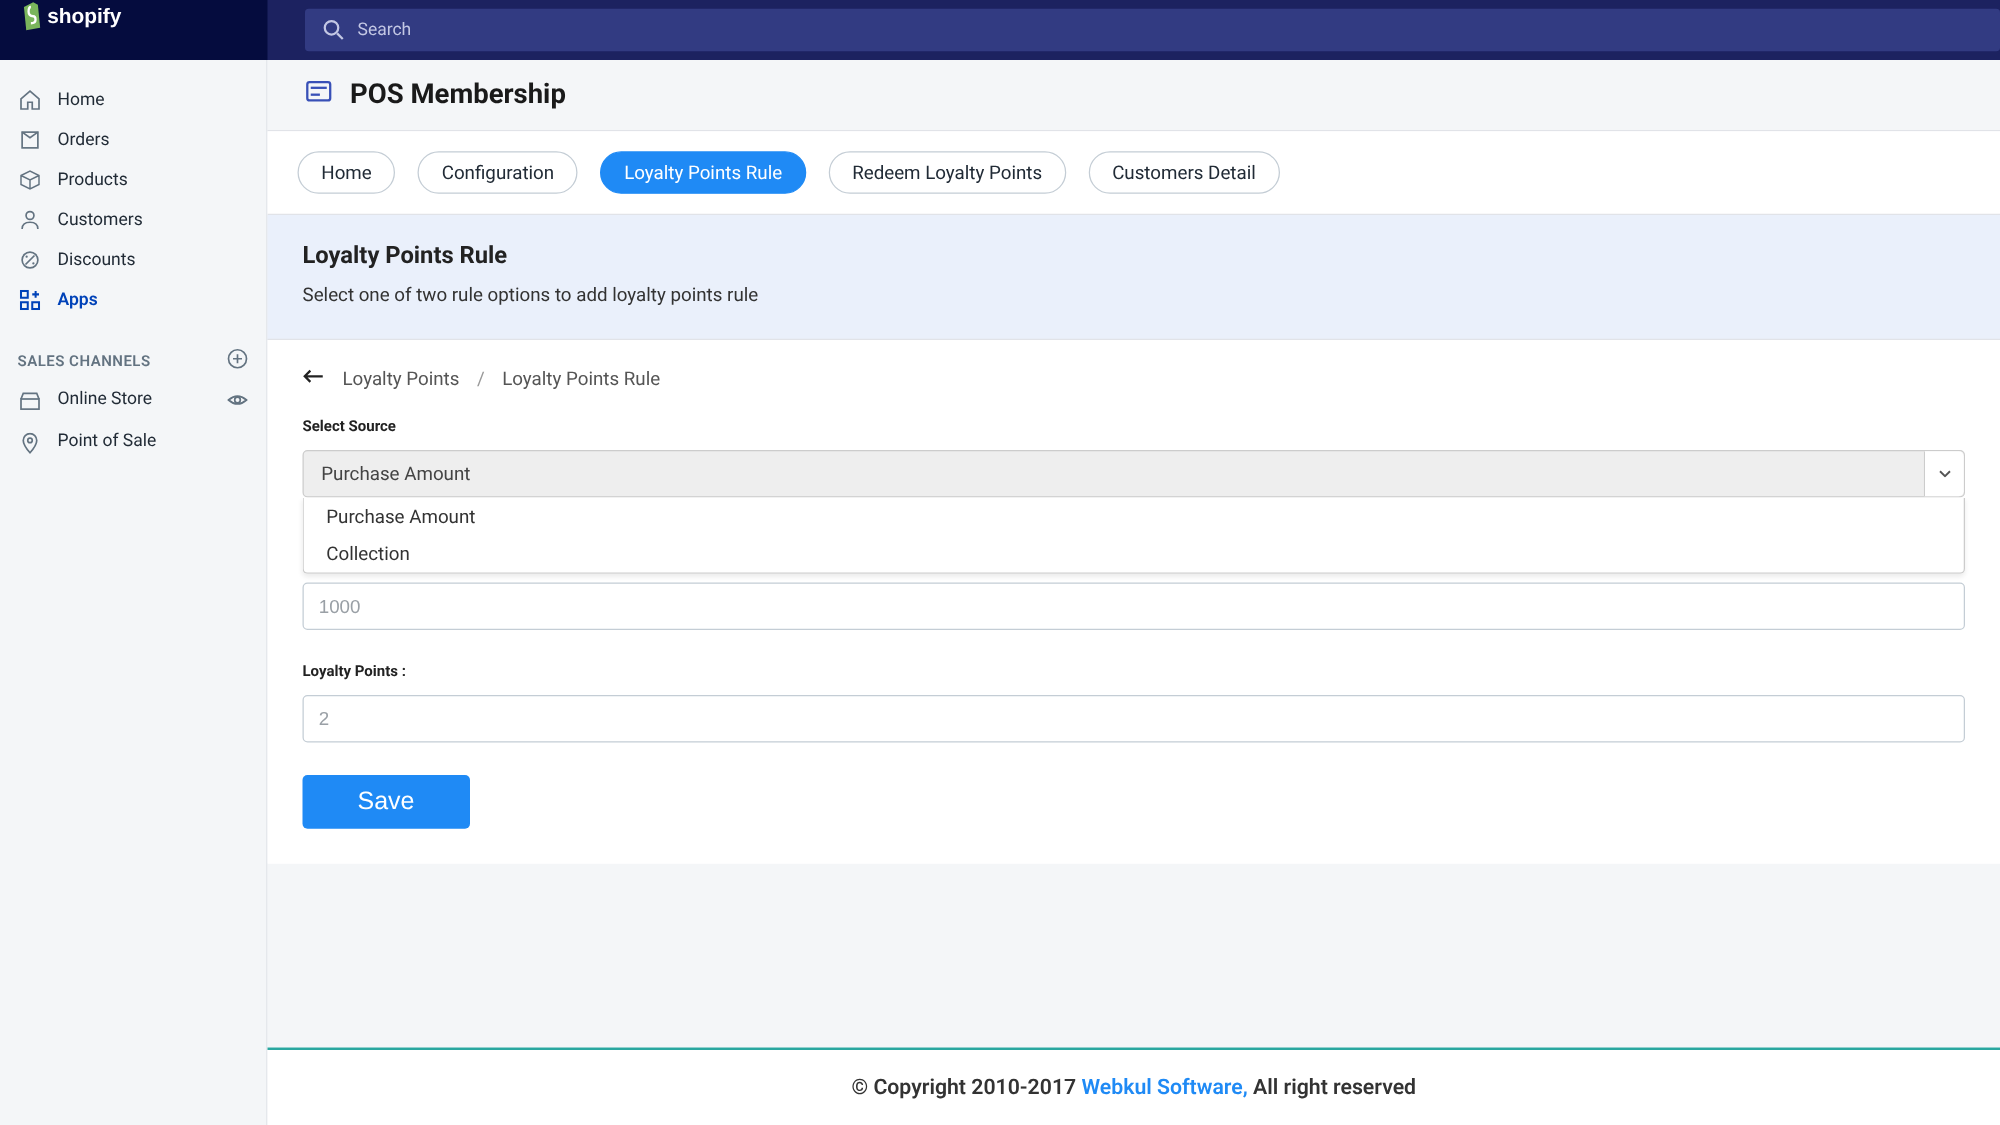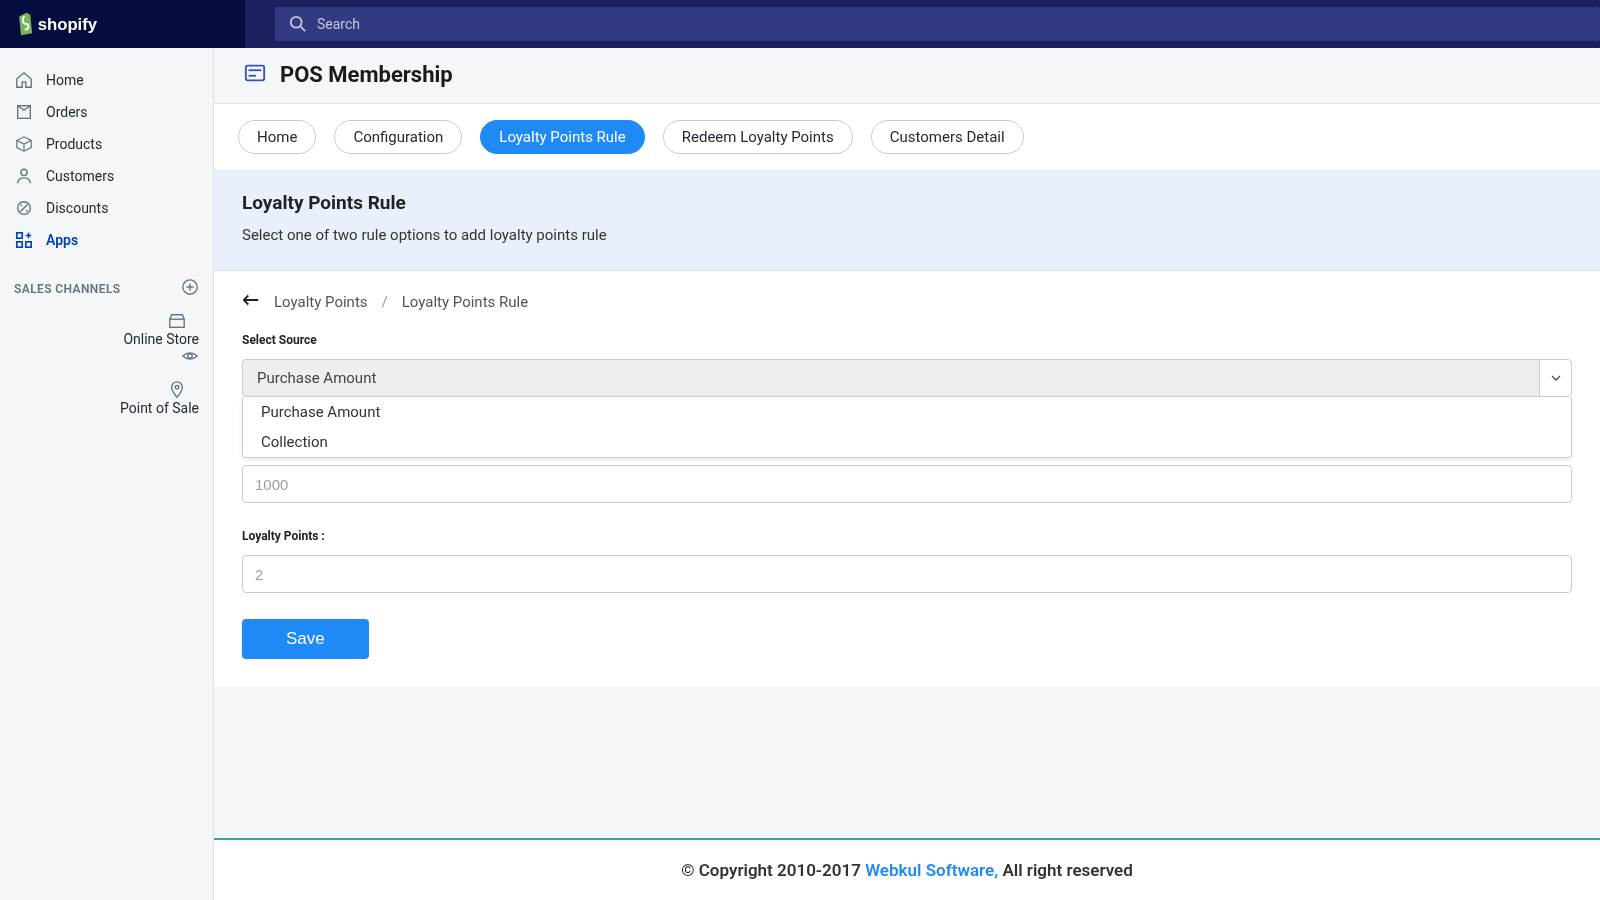--- a/index.html
+++ b/index.html
@@ -1,39 +1,39 @@
 <!DOCTYPE html>
 <html><head>
 <meta charset="utf-8">
 <style>
 * { margin: 0; padding: 0; box-sizing: border-box; }
 body { font-family: -apple-system, BlinkMacSystemFont, "Segoe UI", Roboto, Helvetica, Arial, sans-serif; font-size: 14px; color: #212b36; background: #f4f6f8; }
 
 
 .topbar { height: 48px; background: #1c2260; display: flex; align-items: center; }
-.logo-wrap { width: 245px; background: #050c3e; height: 48px; display: flex; align-items: center; padding-left: 10px; }
+.logo-wrap { width: 214px; background: #050c3e; height: 48px; display: flex; padding-left: 10px; }
 .logo-wrap svg { height: 26px; }
 .search-wrap { flex: 1; padding: 6px 0 6px 30px; }
 .search-box { background: #323b82; height: 34px; border-radius: 3px; display: flex; align-items: center; padding: 0 14px; color: #c3c7e4; width: calc(100% - 0px); }
 .search-box svg { margin-right: 10px; flex-shrink: 0; }
 .search-box span { font-size: 14px; color: #c3c7e4; }
 
 
 .layout { display: flex; min-height: calc(100vh - 48px); }
 .sidebar { width: 214px; background: #f4f6f8; border-right: 1px solid #dfe3e8; padding-top: 16px; flex-shrink: 0; }
 .main { flex: 1; display: flex; flex-direction: column; }
 
 
 .nav-item { display: flex; align-items: center; padding: 6px 14px; color: #212b36; cursor: pointer; }
 .nav-item .icon { width: 20px; height: 20px; display: flex; align-items: center; justify-content: center; margin-right: 12px; color: #637381; }
 .nav-item.active { color: #0042b8; font-weight: 600; }
 .nav-item.active .icon { color: #0042b8; }
 .section-hdr { display: flex; align-items: center; justify-content: space-between; padding: 22px 14px 6px; color: #637381; font-size: 12px; font-weight: 600; letter-spacing: 0.4px; }
 .section-hdr .add-ic { color: #637381; cursor: pointer; }
-.channel-item { display: flex; align-items: flex-end; padding: 6px 14px; color: #212b36; cursor: pointer; flex-direction: column; }
+.channel-item { display: flex; align-items: flex-start; padding: 6px 14px; color: #212b36; cursor: pointer; }
 .channel-item .icon { width: 20px; height: 20px; display: flex; align-items: center; justify-content: center; margin-right: 12px; color: #637381; }
 .channel-item .eye-ic { margin-left: auto; color: #637381; }
 
 
 .app-header { background: #f4f6f8; padding: 14px 20px 16px 30px; display: flex; align-items: center; border-bottom: 1px solid #e1e3e8; }
 .app-header .app-icon { color: #3850b7; margin-right: 14px; }
 .app-header .app-title { font-size: 22px; font-weight: 700; color: #1a1a1a; }
 
 
 .tabs-row { background: #fff; padding: 16px 24px; border-bottom: 1px solid #e1e3e8; display: flex; gap: 18px; }
@@ -54,21 +54,21 @@
 .select-wrap { position: relative; margin-bottom: 0; }
 .select-display { display: flex; background: #eeeeee; border: 1px solid #ccc; border-radius: 4px; height: 38px; }
 .select-text { flex: 1; padding: 0 14px; display: flex; align-items: center; color: #444; font-size: 15px; }
 .select-toggle { width: 32px; border-left: 1px solid #ccc; display: flex; align-items: center; justify-content: center; background: #fff; border-top-right-radius: 4px; border-bottom-right-radius: 4px; cursor: pointer; }
 .dropdown-panel { position: absolute; top: 38px; left: 0; right: 0; background: #fff; border: 1px solid #ccc; border-top: none; border-bottom-left-radius: 4px; border-bottom-right-radius: 4px; box-shadow: 0 2px 4px rgba(0,0,0,0.08); z-index: 10; }
 .dropdown-option { padding: 6px 18px; font-size: 15px; color: #333; cursor: pointer; }
 .input-field { width: 100%; height: 38px; border: 1px solid #c4cdd5; border-radius: 4px; padding: 0 12px; font-size: 15px; color: #333; }
 .input-field::placeholder { color: #9aa0a6; }
 .field-group { margin-top: 68px; }
 .field-group2 { margin-top: 26px; }
-.save-btn { margin-top: 26px; background: #1f8af5; color: #fff; border: none; border-radius: 4px; padding: 10px 44px; font-size: 17px; cursor: pointer; }
+.save-btn { margin-top: 26px; background: #1f8af5; color: #fff; border: none; border-radius: 4px; padding: 10px 44px; font-size: 20px; cursor: pointer; }
 
 
 .footer { border-top: 2px solid #2aa7a0; background: #fff; padding: 20px 0; text-align: center; font-size: 17px; font-weight: 600; color: #333; }
 .footer a { color: #1f8af5; text-decoration: none; }
 </style>
 </head>
 <body>
 
 <div class="topbar">
   <div class="logo-wrap">

